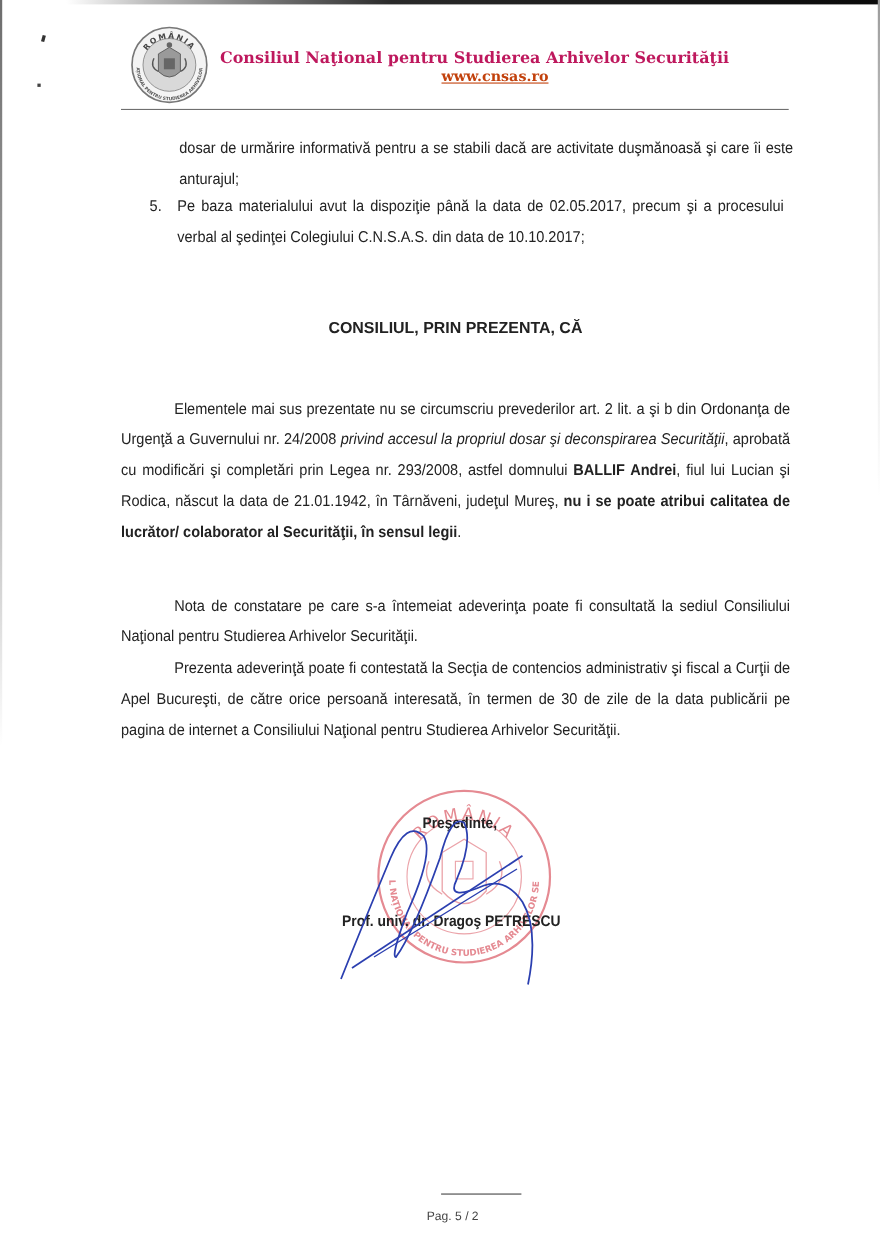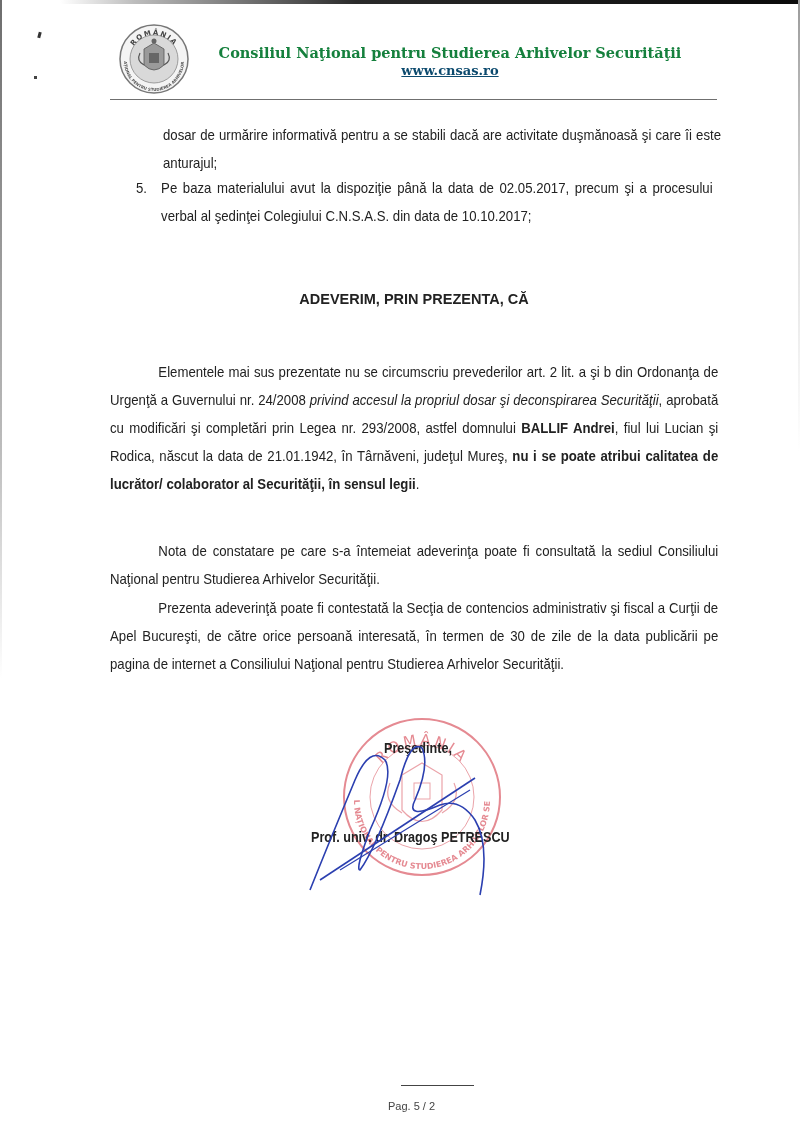--- a/index.html
+++ b/index.html
@@ -4,22 +4,22 @@
 <style>
   html, body { margin:0; padding:0; }
   body { width:800px; height:1131px; background:#ffffff; position:relative; overflow:hidden; font-family:"Liberation Sans", sans-serif; color:#1a1a1a; }
   .scan-top { position:absolute; left:60px; right:0; top:0; height:4px; background:linear-gradient(to right, #ffffff 0%, #bdbdbd 10%, #2a2a2a 40%, #0a0a0a 100%); }
   .scan-left { position:absolute; left:0; top:0; width:2px; height:1131px; background:linear-gradient(#6d6d6d, #bdbdbd 40%, #ffffff 60%); }
   .scan-right { position:absolute; right:0; top:0; width:2px; height:1131px; background:linear-gradient(#9b9b9b, #dedede 20%, #ffffff 40%); }
   .specks { position:absolute; left:38px; width:3px; height:6px; background:#333; transform:rotate(15deg); }
   .speck2 { position:absolute; left:34px; top:76px; width:3px; height:3px; background:#444; }
 
   .logo { position:absolute; left:118px; top:23px; width:72px; height:72px; }
-  .org-title { position:absolute; left:200px; top:44px; width:500px; text-align:center; font-family:"DejaVu Serif", serif; font-weight:bold; font-size:14.5px; color:#15803d; }
-  .org-url { position:absolute; left:200px; top:63px; width:500px; text-align:center; font-family:"DejaVu Serif", serif; font-weight:bold; font-size:13px; color:#0c4a6e; text-decoration:underline; }
+  .org-title { position:absolute; left:200px; top:44px; width:500px; font-family:"DejaVu Serif", serif; font-weight:bold; font-size:14.5px; color:#be185d; }
+  .org-url { position:absolute; left:200px; top:63px; width:500px; text-align:center; font-family:"DejaVu Serif", serif; font-weight:bold; font-size:13px; color:#c2410c; text-decoration:underline; }
   .header-rule { position:absolute; left:110px; width:607px; top:99px; height:1px; background:#6f6f6f; }
 
   .body-text { position:absolute; left:110px; width:608px; font-family:"Liberation Sans", sans-serif; font-size:14.2px; line-height:28px; color:#222; transform:scaleX(0.93); transform-origin:left top; }
   .just { text-align:justify; text-align-last:left; }
   .p1 { top:121px; left:163px; width:600px; }
   .item5 { top:174px; left:136px; width:620px; }
   .item5 .num { position:absolute; left:0; top:0; }
   .item5 .txt { position:absolute; left:27px; top:0; width:593px; }
   .heading { position:absolute; left:110px; width:608px; top:291px; text-align:center; font-weight:bold; font-size:14.5px; font-family:"Liberation Sans", sans-serif; color:#222; }
   .para { left:110px; width:654px; }
@@ -70,21 +70,21 @@
 <div class="org-url">www.cnsas.ro</div>
 <div class="header-rule"></div>
 
 <div class="body-text just p1">dosar de urmărire informativă pentru a se stabili dacă are activitate duşmănoasă şi care îi este anturajul;</div>
 
 <div class="body-text item5">
   <span class="num">5.</span>
   <span class="txt just">Pe baza materialului avut la dispoziţie până la data de 02.05.2017, precum şi a procesului verbal al şedinţei Colegiului C.N.S.A.S. din data de 10.10.2017;</span>
 </div>
 
-<div class="heading">ADEVERIM, PRIN PREZENTA, CĂ</div>
+<div class="heading">CONSILIUL, PRIN PREZENTA, CĂ</div>
 
 <div class="body-text just para p-main"><span class="indent"></span><span>Elementele mai sus prezentate nu se circumscriu prevederilor art. 2 lit. a şi b din Ordonanţa de Urgenţă a Guvernului nr. 24/2008 </span><i>privind accesul la propriul dosar şi deconspirarea Securităţii</i><span>, aprobată cu modificări şi completări prin Legea nr. 293/2008, astfel domnului </span><b>BALLIF Andrei</b><span>, fiul lui Lucian şi Rodica, născut la data de 21.01.1942, în Târnăveni, judeţul Mureş, </span><b>nu i se poate atribui calitatea de lucrător/ colaborator al Securităţii, în sensul legii</b><span>.</span></div>
 
 <div class="body-text just para p-nota"><span class="indent"></span><span>Nota de constatare pe care s-a întemeiat adeverinţa poate fi consultată la sediul Consiliului Naţional pentru Studierea Arhivelor Securităţii.</span></div>
 
 <div class="body-text just para p-prez"><span class="indent"></span><span>Prezenta adeverinţă poate fi contestată la Secţia de contencios administrativ şi fiscal a Curţii de Apel Bucureşti, de către orice persoană interesată, în termen de 30 de zile de la data publicării pe pagina de internet a Consiliului Naţional pentru Studierea Arhivelor Securităţii.</span></div>
 
 <svg class="stamp" viewBox="0 0 165 165">
   <circle cx="82" cy="82" r="78" fill="none" stroke="#e58a92" stroke-width="2"></circle>
   <circle cx="82" cy="82" r="52" fill="none" stroke="#eba3a9" stroke-width="1"></circle>

